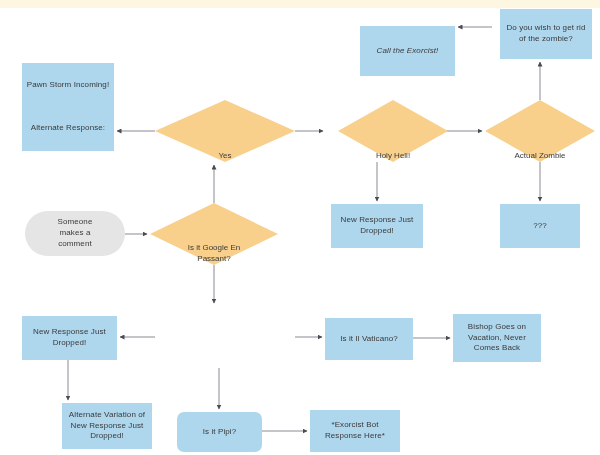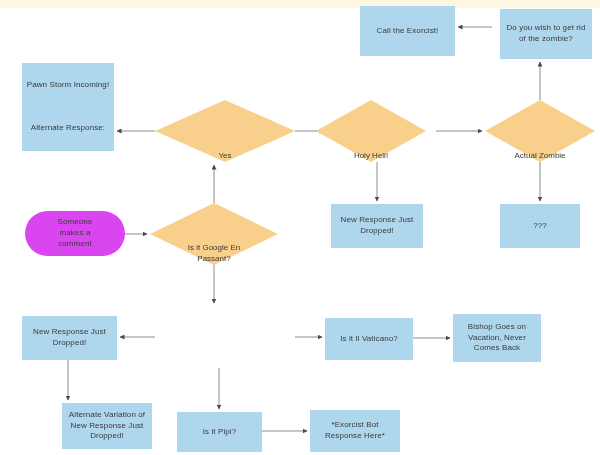--- a/index.html
+++ b/index.html
@@ -51,21 +51,21 @@
     padding: 2px 4px;
   }
   .node .label {
     display: block;
     white-space: pre-line;
   }
   .rect {
     background: #aed6ec;
   }
   .stadium {
-    background: #d946ef;
+    background: #e5e5e5;
     border-radius: 999px;
   }
   .diamond-wrap {
     position: absolute;
     display: flex;
     align-items: flex-end;
     justify-content: center;
     text-align: center;
   }
   .diamond-shape {
@@ -155,30 +155,30 @@
     <span class="label">New Response Just
 Dropped!</span>
   </div>
 
   <div class="node rect" style="left:22px; top:403px; width:90px; height:46px;margin-left:40px;">
     <span class="label">Alternate Variation of
 New Response Just
 Dropped!</span>
   </div>
 
-  <div class="node rect" style="left:177px; top:412px; width:85px; height:40px;">
+  <div class="node rect" style="left:177px; top:412px; width:85px; height:40px;border-radius:7px;">
     <span class="label">Is it Pipi?</span>
   </div>
 
   <div class="node rect" style="left:331px; top:204px; width:92px; height:44px;">
     <span class="label">New Response Just
 Dropped!</span>
   </div>
 
-  <div class="node rect" style="left:360px; top:6px; width:95px; height:50px;">
+  <div class="node rect" style="left:360px; top:26px; width:95px; height:50px;font-style:italic;">
     <span class="label">Call the Exorcist!</span>
   </div>
 
   <div class="node rect" style="left:325px; top:318px; width:88px; height:42px;">
     <span class="label">Is it Il Vaticano?</span>
   </div>
 
   <div class="node rect" style="left:310px; top:410px; width:90px; height:42px;">
     <span class="label">*Exorcist Bot
 Response Here*</span>
@@ -204,21 +204,21 @@
     <span class="label">Yes</span>
   </div>
 
   <div class="diamond-wrap" style="left:150px; top:203px; width:128px; height:62px;">
     <div class="diamond-shape"></div>
     <span class="label">Is it Google En
 Passant?</span>
   </div>
 
 
-  <div class="diamond-wrap" style="left:316px; top:100px; width:110px; height:62px;">
+  <div class="diamond-wrap" style="left:338px; top:100px; width:110px; height:62px;">
     <div class="diamond-shape"></div>
     <span class="label">Holy Hell!</span>
   </div>
 
   <div class="diamond-wrap" style="left:485px; top:100px; width:110px; height:62px;">
     <div class="diamond-shape"></div>
     <span class="label">Actual Zombie</span>
   </div>
 
 </div>

